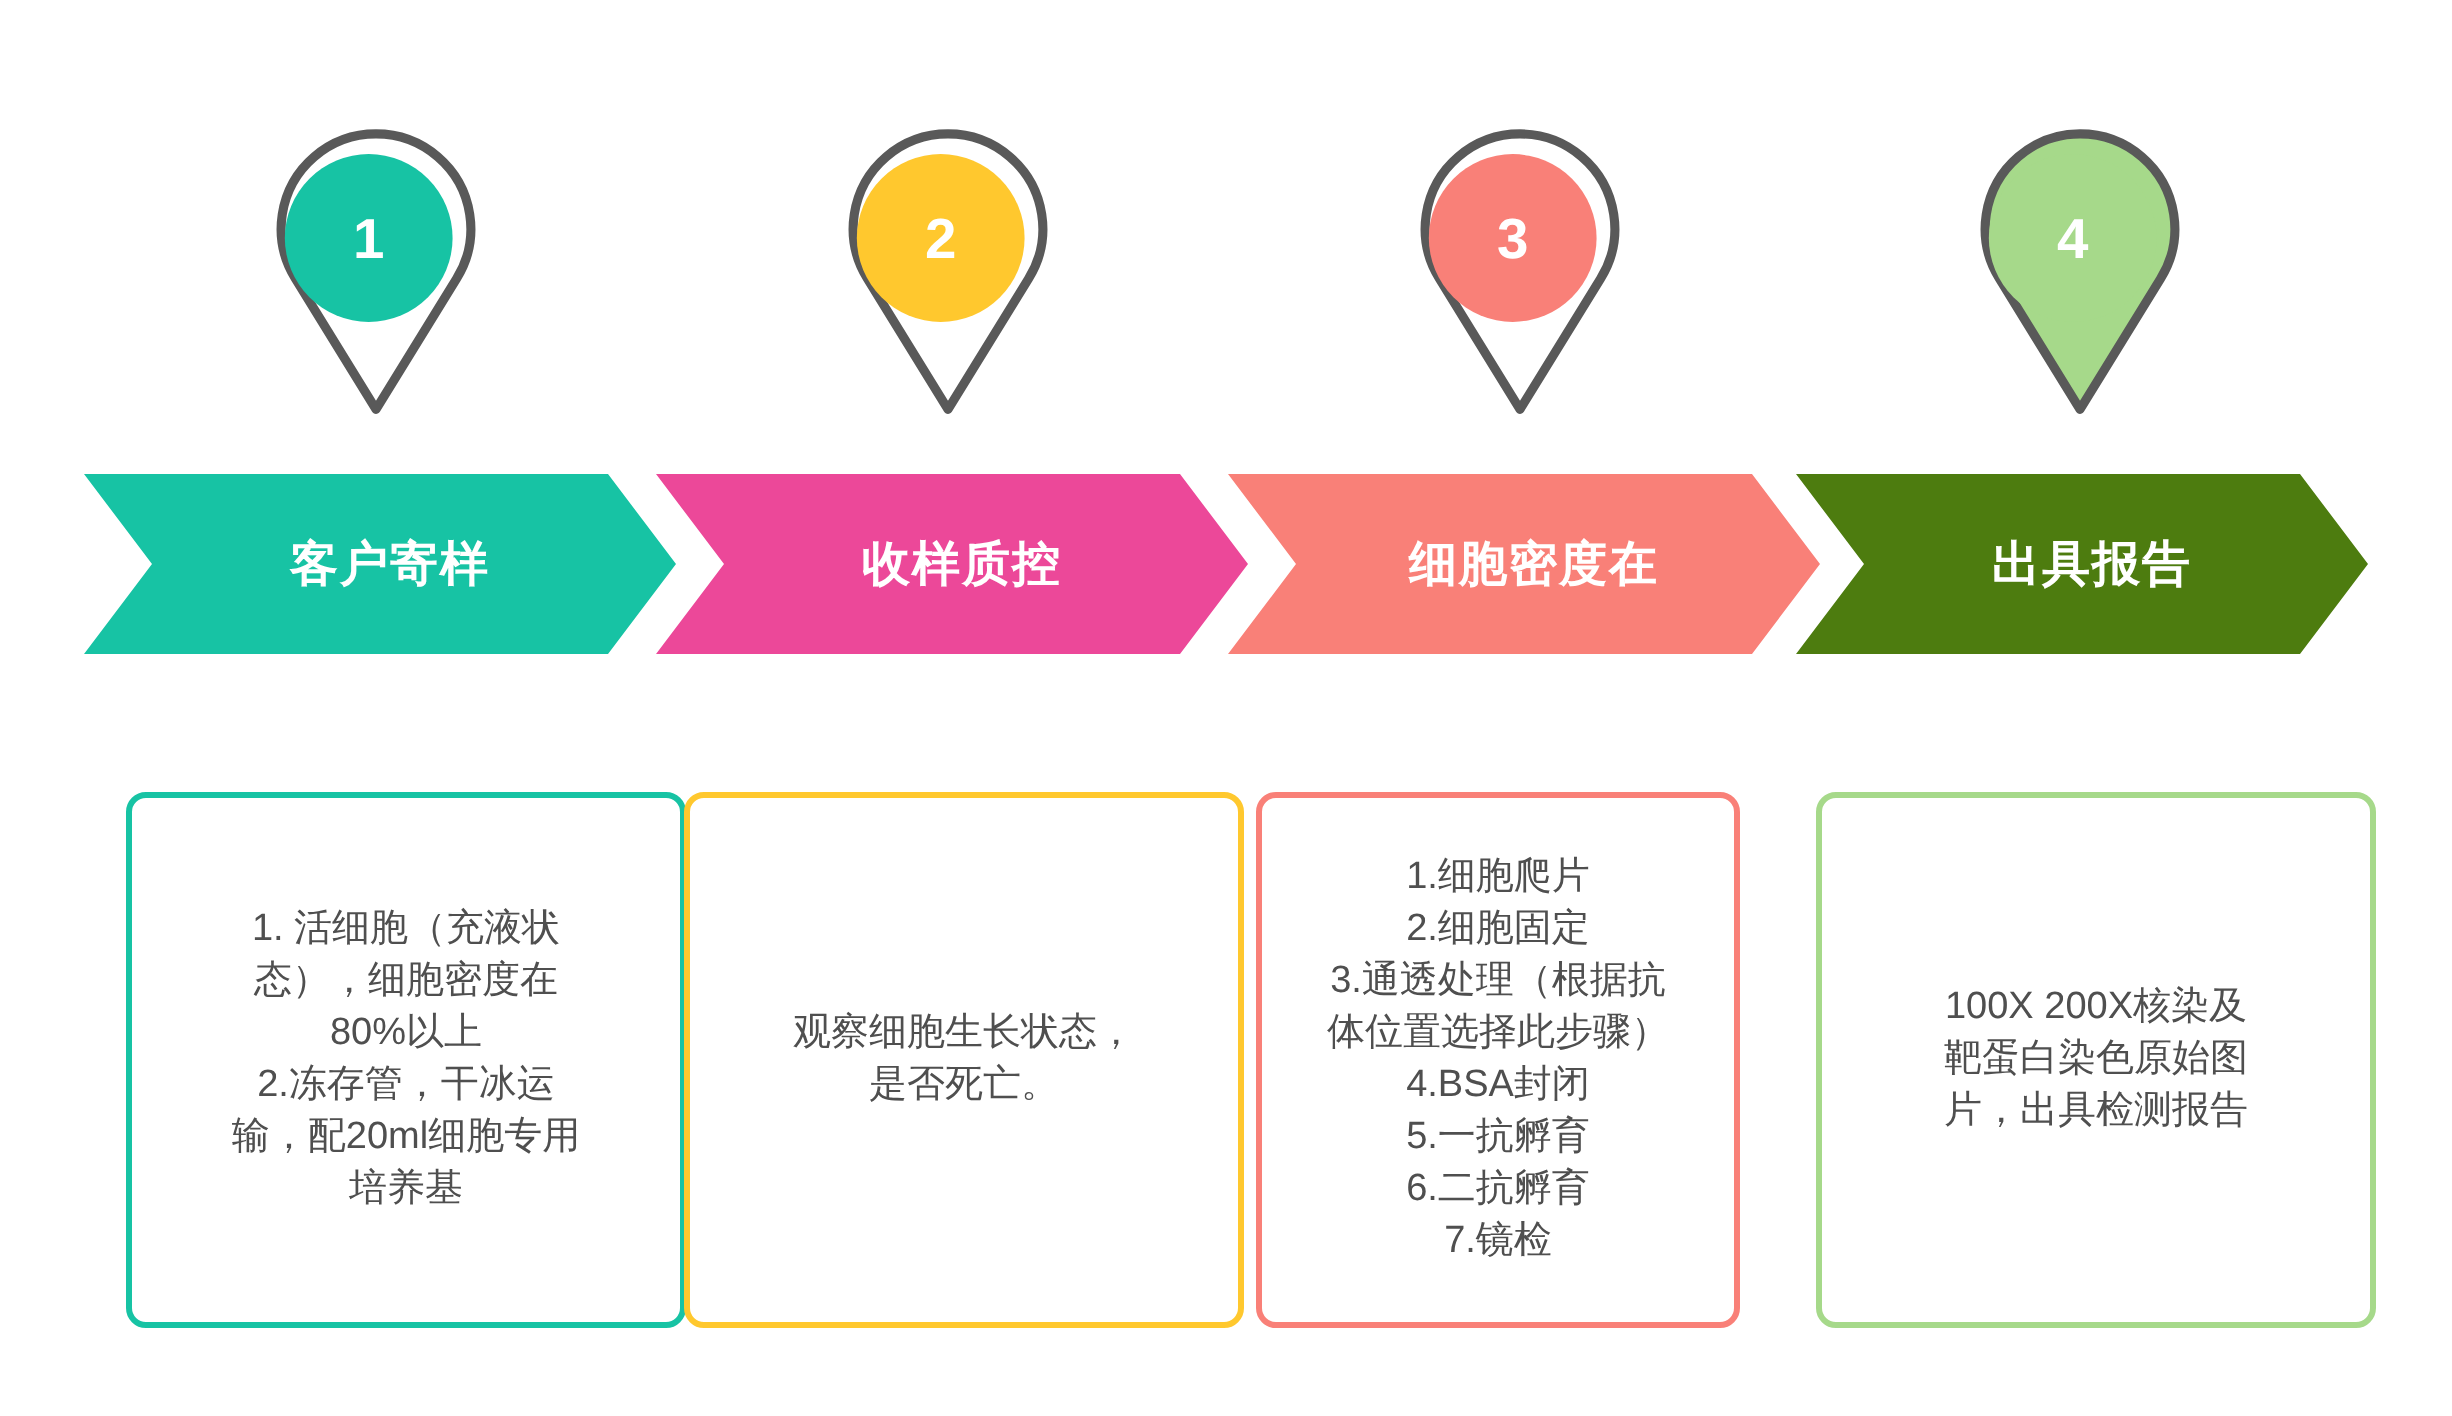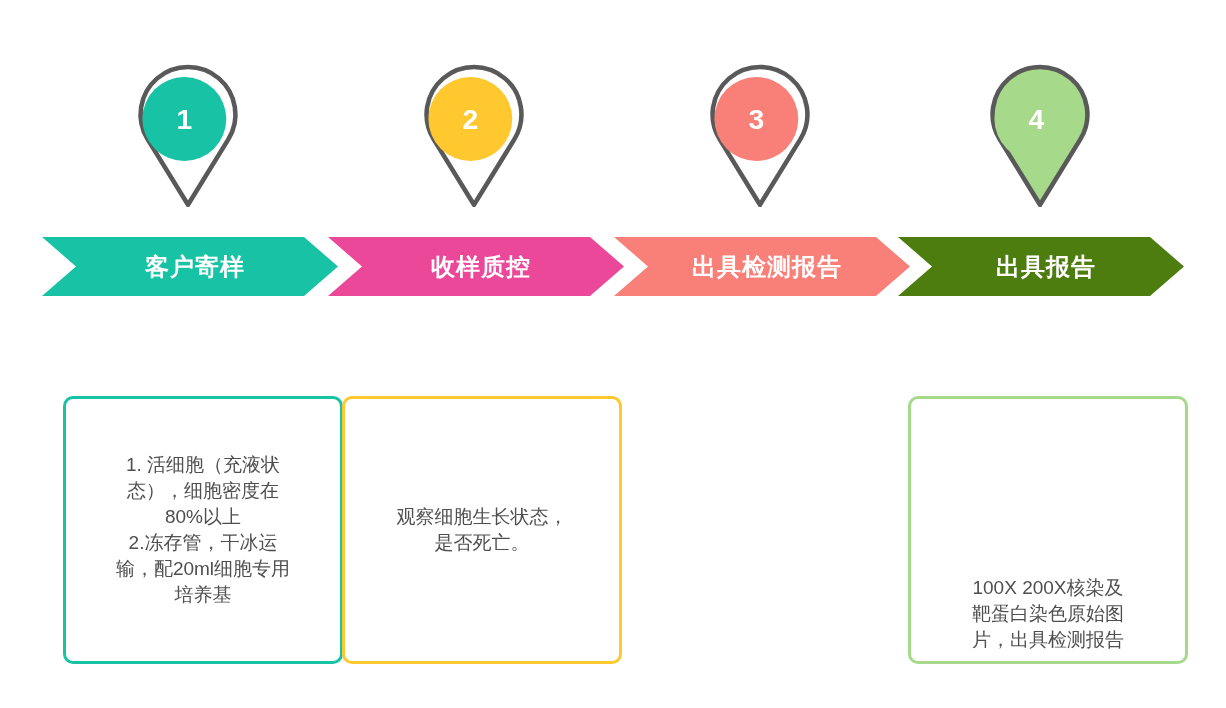--- a/index.html
+++ b/index.html
@@ -30,21 +30,21 @@
     font-family: "Liberation Sans", "DejaVu Sans", sans-serif;
     font-size: 31px;
     font-weight: bold;
     text-anchor: middle;
   }
 
   
   .band {
     position: absolute;
     top: 237px;
-    height: 59px;
+    height: 90px;
     display: flex;
     align-items: center;
     justify-content: center;
     clip-path: polygon(0 0, calc(100% - 34px) 0, 100% 50%, calc(100% - 34px) 100%, 0 100%, 34px 50%);
   }
   .band-title {
     color: #ffffff;
     font-size: 24px;
     font-weight: bold;
     letter-spacing: 1px;
@@ -113,33 +113,43 @@
 是否死亡。</div>
   </div>
 
   <svg class="pin" style="left:687px" width="146" height="155" viewBox="0 0 160 170">
     <path class="pin-outline" d="M80 162 L35.8 90.3 A52 52 0 1 1 124.2 90.3 Z" fill="#FFFFFF"></path>
     <circle cx="76" cy="68" r="46" fill="#F98078"></circle>
     <text class="pin-number" x="76" y="79">3</text>
   </svg>
 
   <div class="band" style="left: 614px; width: 296px; background-color: rgb(249, 128, 120);">
-    <span class="band-title">出具检测报告</span>
+    <span class="band-title">细胞密度在</span>
   </div>
 
+  <div class="box" style="left: 628px; width: 242px; border-color: rgb(249, 128, 120);">
+    <div class="box-text">1.细胞爬片
+2.细胞固定
+3.通透处理（根据抗
+体位置选择此步骤）
+4.BSA封闭
+5.一抗孵育
+6.二抗孵育
+7.镜检</div>
+  </div>
 
   <svg class="pin" style="left:967px" width="146" height="155" viewBox="0 0 160 170">
     <path class="pin-outline" d="M80 162 L35.8 90.3 A52 52 0 1 1 124.2 90.3 Z" fill="#A6D98A"></path>
     <circle cx="76" cy="68" r="46" fill="#A6D98A"></circle>
     <text class="pin-number" x="76" y="79">4</text>
   </svg>
 
   <div class="band" style="left: 898px; width: 286px; background-color: #4d7c0f;">
     <span class="band-title">出具报告</span>
   </div>
 
-  <div class="box" style="left: 908px; border-color: rgb(166, 217, 138); align-items: flex-end;">
+  <div class="box" style="left: 908px; border-color: rgb(166, 217, 138);">
     <div class="box-text">100X 200X核染及
 靶蛋白染色原始图
 片，出具检测报告</div>
   </div>
 
 </div>
 
 </body></html>

